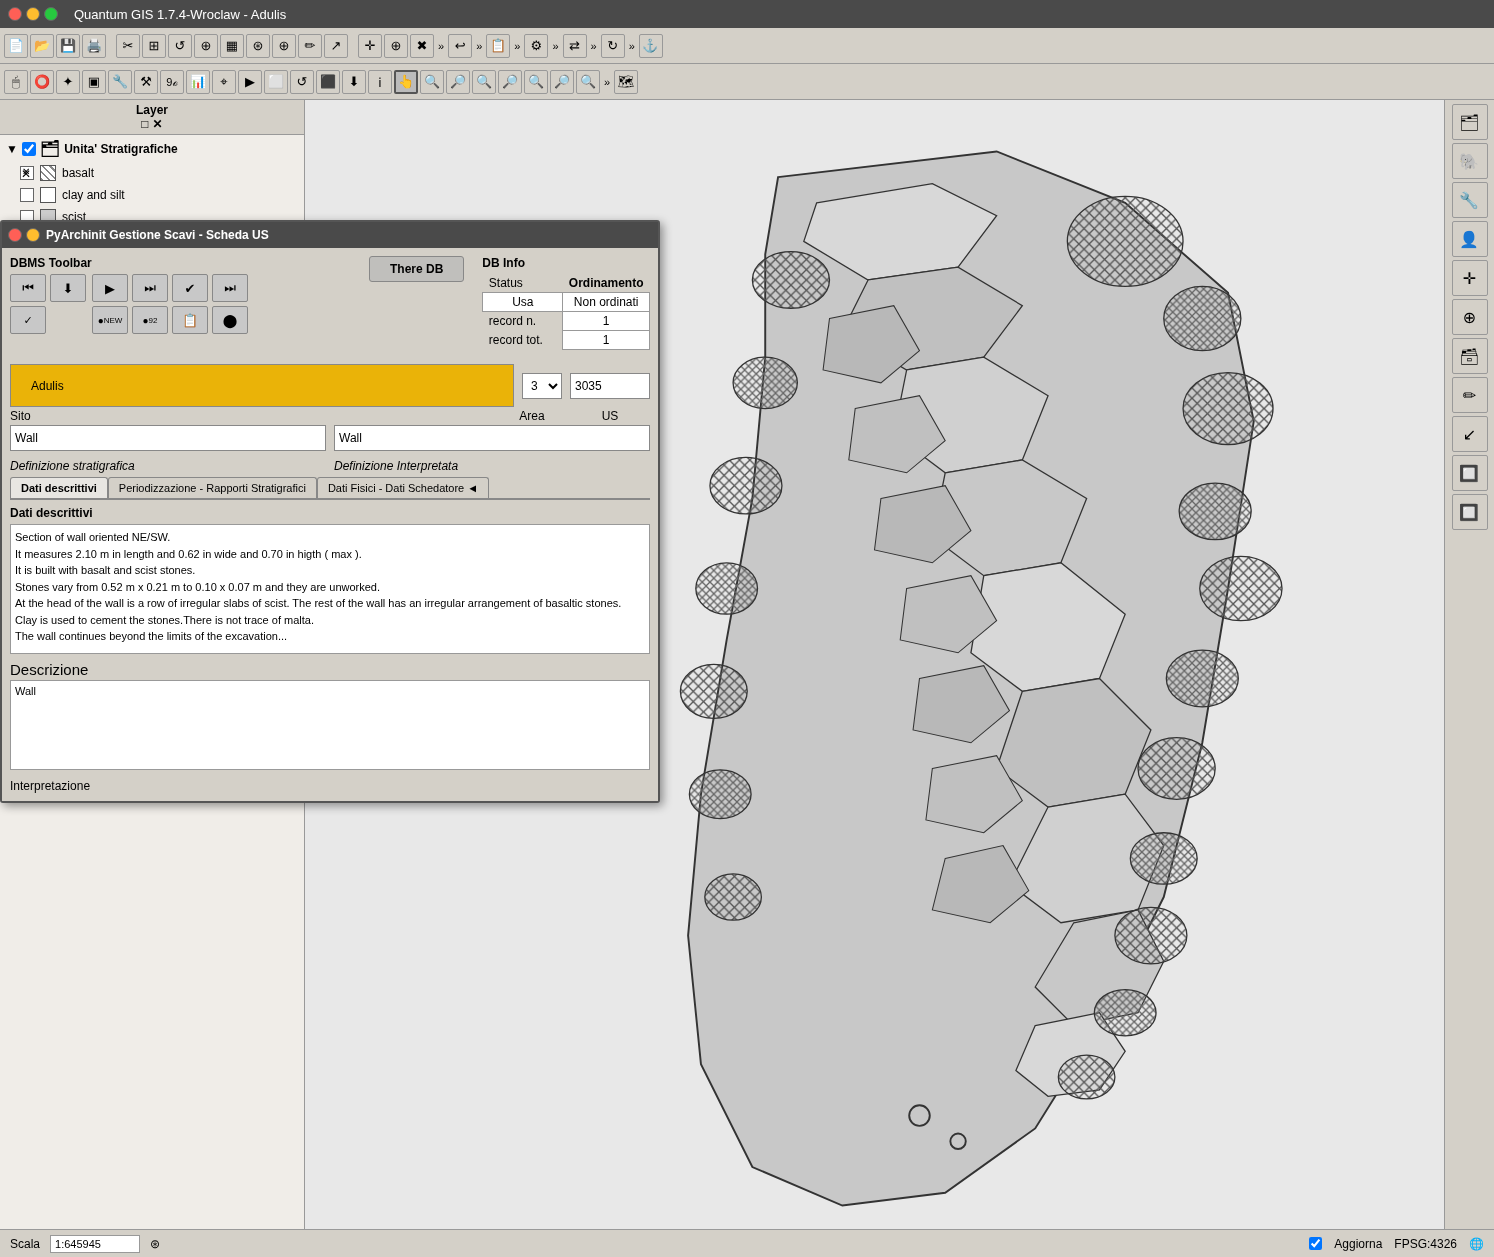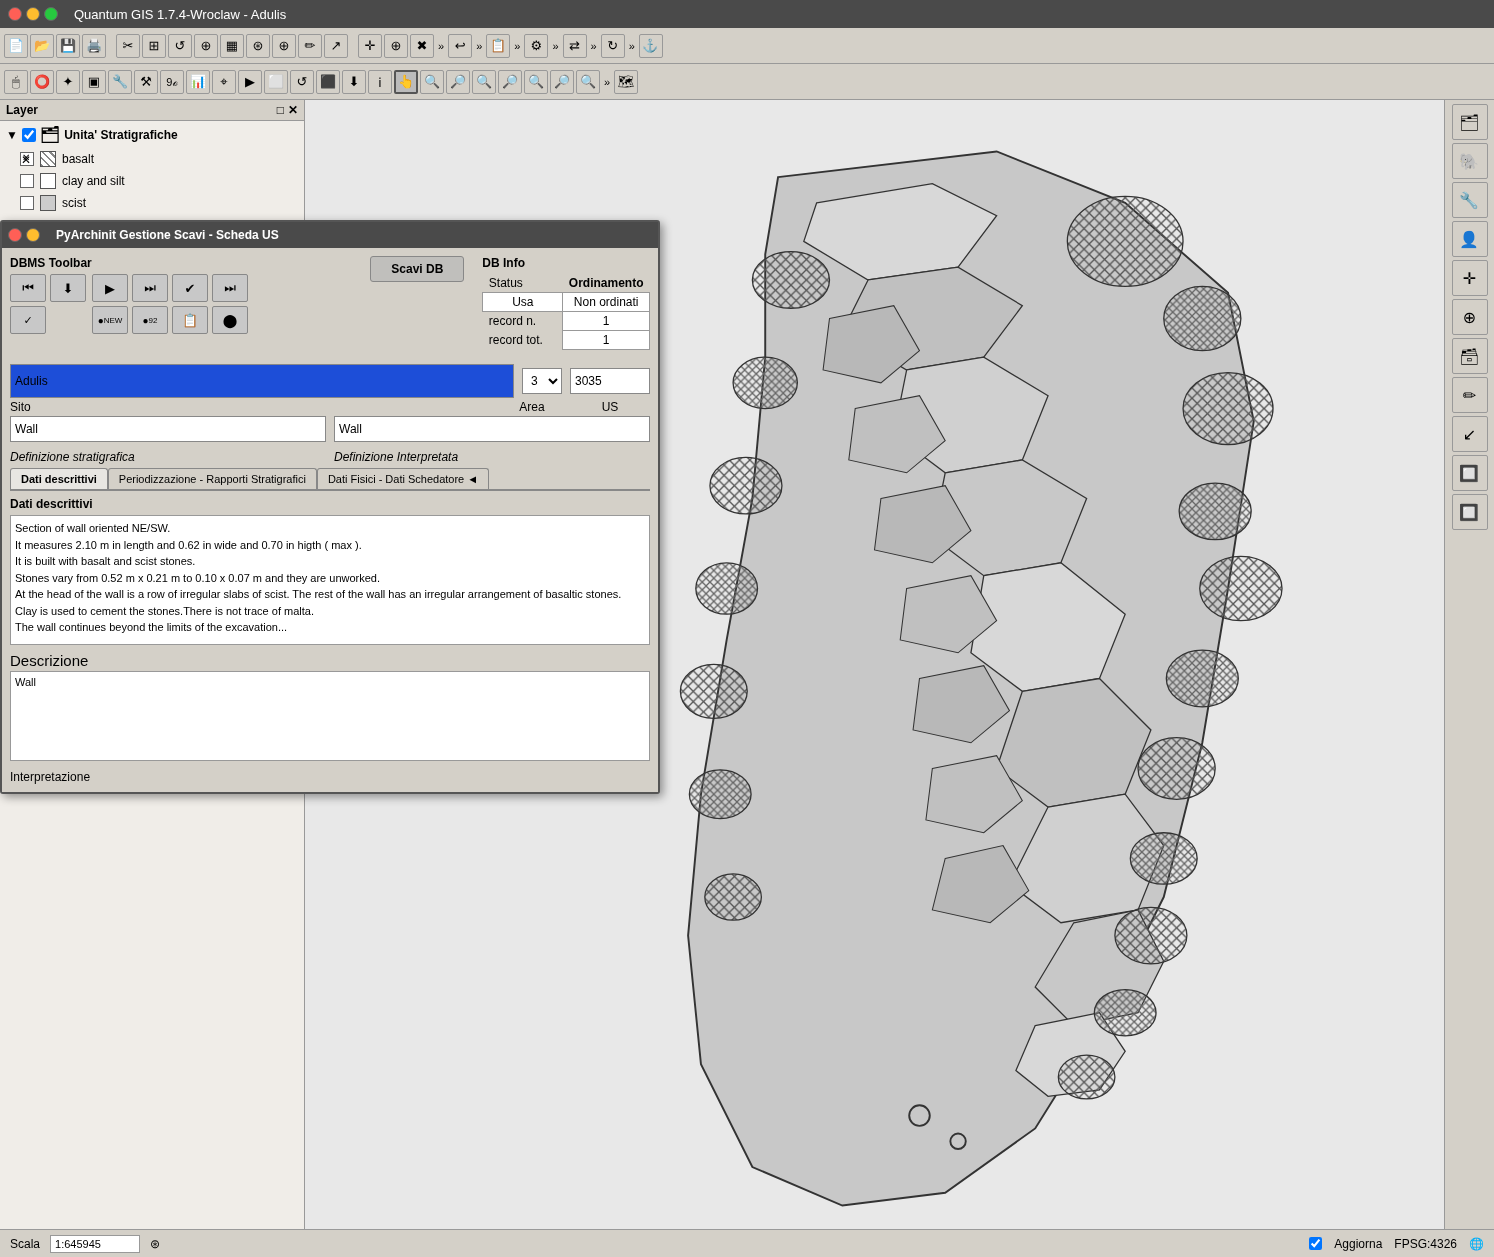--- a/index.html
+++ b/index.html
@@ -71,20 +71,21 @@
     }
     .layer-header {
       background: #d4d0c8;
       border-bottom: 1px solid #999;
       padding: 3px 6px;
       font-weight: bold;
       font-size: 12px;
       display: flex;
       justify-content: space-between;
       align-items: center;
+      flex-direction: column;
     }
     .layer-header-icons { display: flex; gap: 4px; }
     .layer-item {
       padding: 3px 6px;
       display: flex;
       align-items: center;
       gap: 6px;
       font-size: 12px;
     }
     .layer-group {
@@ -183,21 +184,21 @@
       box-shadow: 3px 3px 10px rgba(0,0,0,0.4);
       z-index: 100;
     }
     .dialog-title-bar {
       background: #4a4a4a;
       color: #fff;
       height: 26px;
       display: flex;
       align-items: center;
       padding: 0 6px;
-      gap: 16px;
+      gap: 6px;
     }
     .dialog-title-text {
       font-size: 12px;
       font-weight: bold;
     }
     .dialog-body {
       padding: 8px;
       background: #d4d0c8;
     }
     .dbms-label {
@@ -240,25 +241,25 @@
     .db-info-value {
       background: #ffffff;
       border: 1px solid #999;
       padding: 2px 8px;
       min-width: 80px;
       text-align: center;
     }
     .db-info-header { font-weight: bold; text-align: center; }
     .site-select {
       flex: 1;
-      height: 34px;
-      background: #1d4ed8;
+      height: 43px;
+      background: #eab308;
       border: 1px solid #888;
       font-size: 12px;
-      padding: 2px 4px;
+      padding: 2px 20px;
       appearance: none;
       cursor: pointer;
     }
     .site-num {
       width: 40px;
       height: 26px;
       background: #fff;
       border: 1px solid #888;
       font-size: 12px;
       padding: 2px 4px;
@@ -525,21 +526,21 @@
                   <div class="dbms-row">
                     <div class="db-btn" style="font-size:10px;">●<br><span style="font-size:8px;">NEW</span></div>
                     <div class="db-btn" style="font-size:10px;">●<br><span style="font-size:8px;">92</span></div>
                     <div class="db-btn">📋</div>
                     <div class="db-btn">⬤</div>
                   </div>
                 </div>
               </div>
             </div>
             <div style="margin-right:8px;">
-              <button class="reload-btn">Scavi DB</button>
+              <button class="reload-btn">There DB</button>
             </div>
             <div class="db-info-box">
               <div style="font-weight:bold; margin-bottom:4px;">DB Info</div>
               <table class="db-info-table">
                 <tbody>
                     <tr>
                   <td>Status</td>
                   <td class="db-info-header">Ordinamento</td>
                 </tr>
                 <tr>

